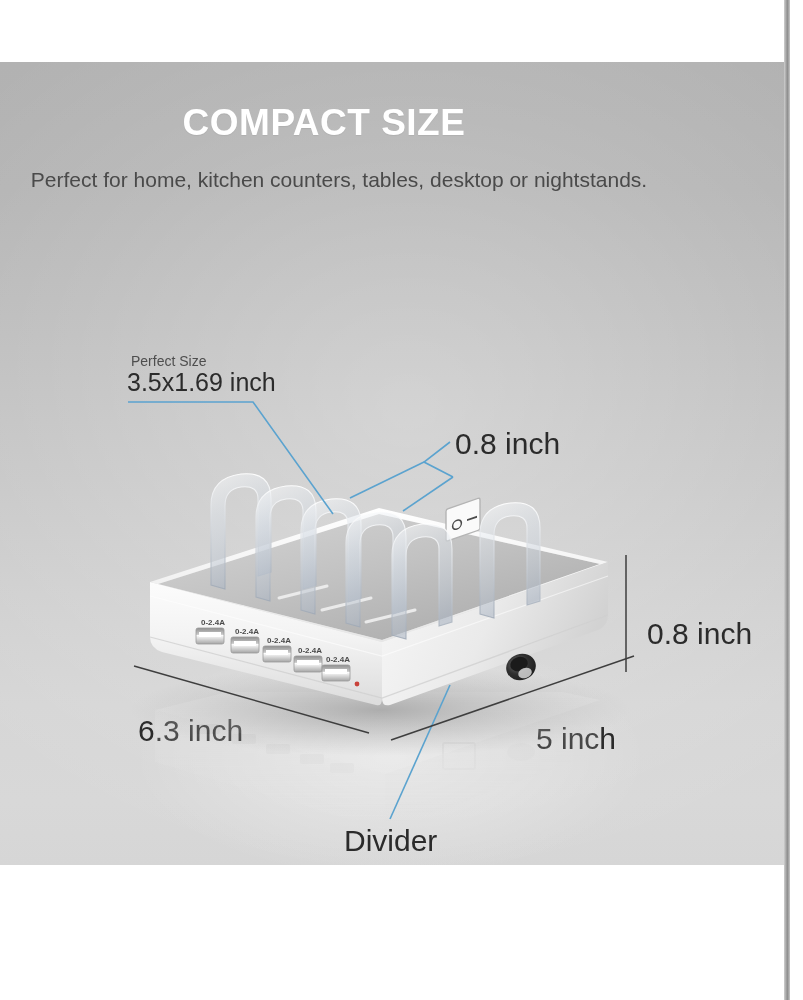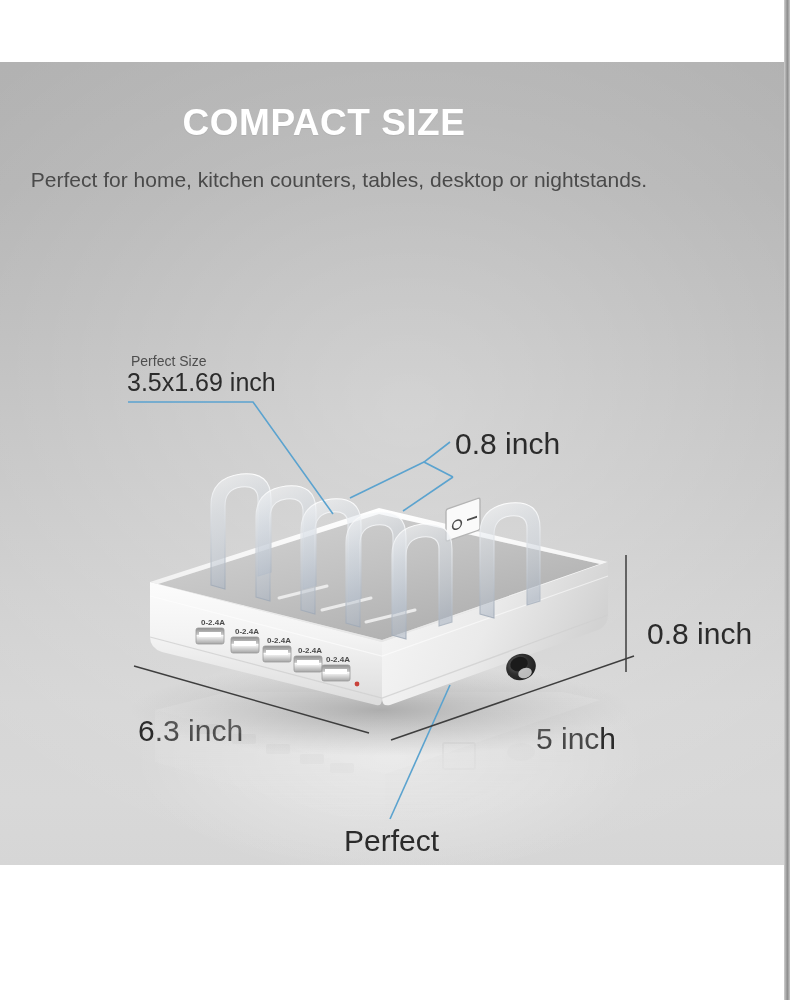--- a/index.html
+++ b/index.html
@@ -357,19 +357,19 @@
     <div class="ann ann-big" id="divider-size-value">3.5x1.69 inch</div>
 
     <div class="ann ann-dim" id="gap-value">0.8 inch</div>
 
     <div class="ann ann-dim" id="height-value">0.8 inch</div>
 
     <div class="ann ann-dim" id="width-value">6.3 inch</div>
 
     <div class="ann ann-dim" id="depth-value">5 inch</div>
 
-    <div class="ann ann-dim" id="switch-label">Perfect</div>
+    <div class="ann ann-dim" id="switch-label">Divider</div>
 
   </div>
 
   <div id="right-rail"></div>
 
 </div>
 
 </body></html>

